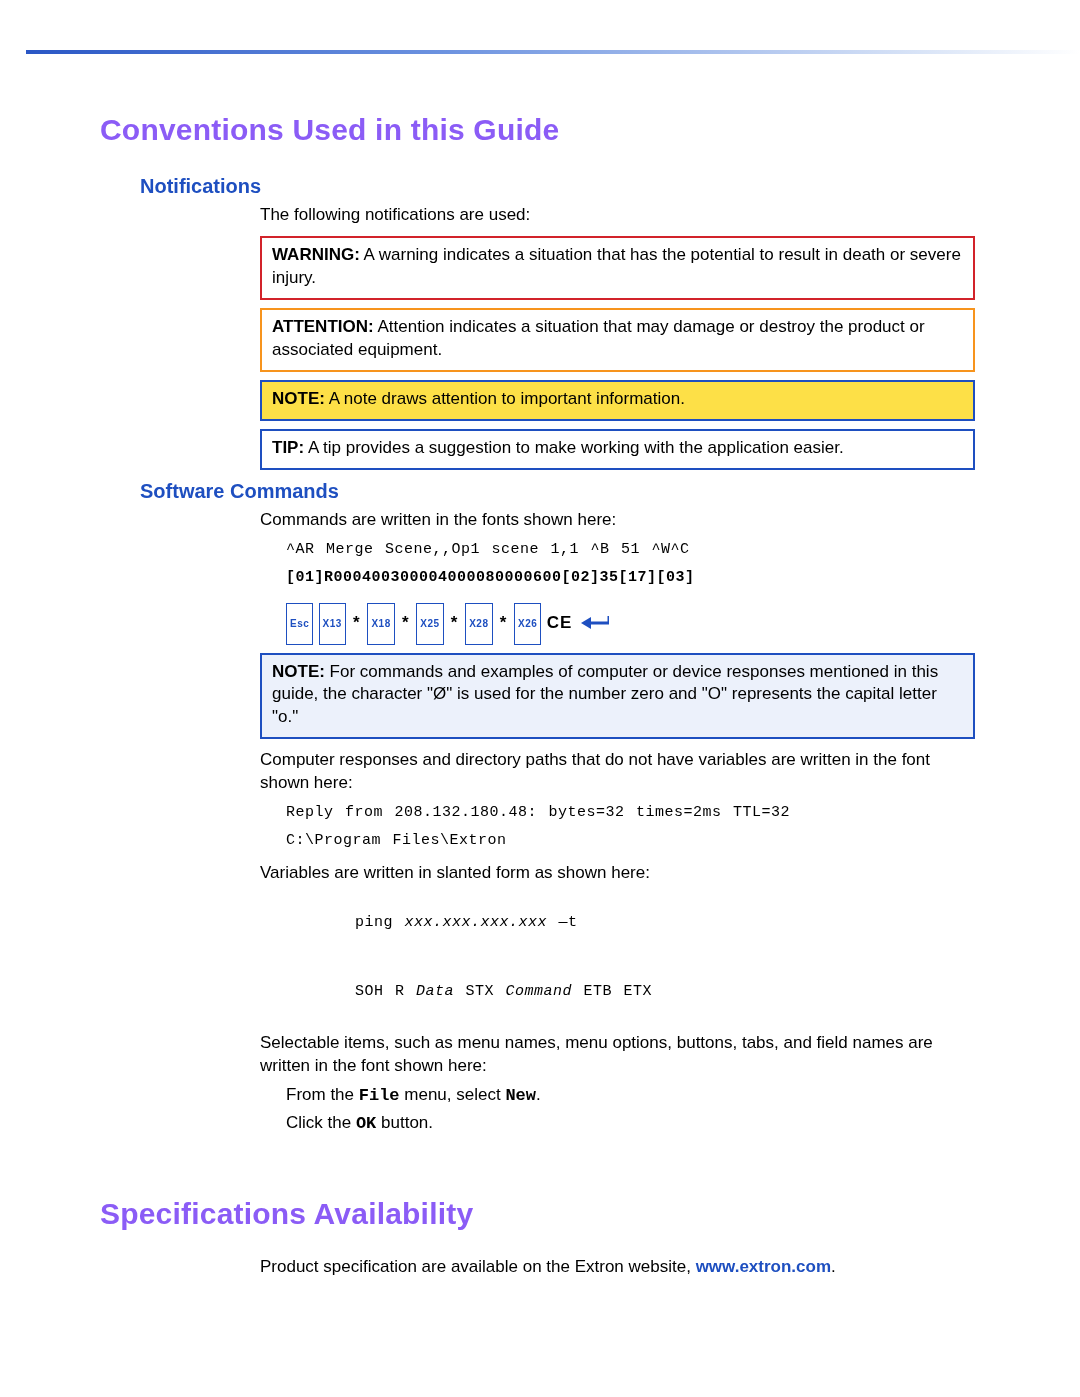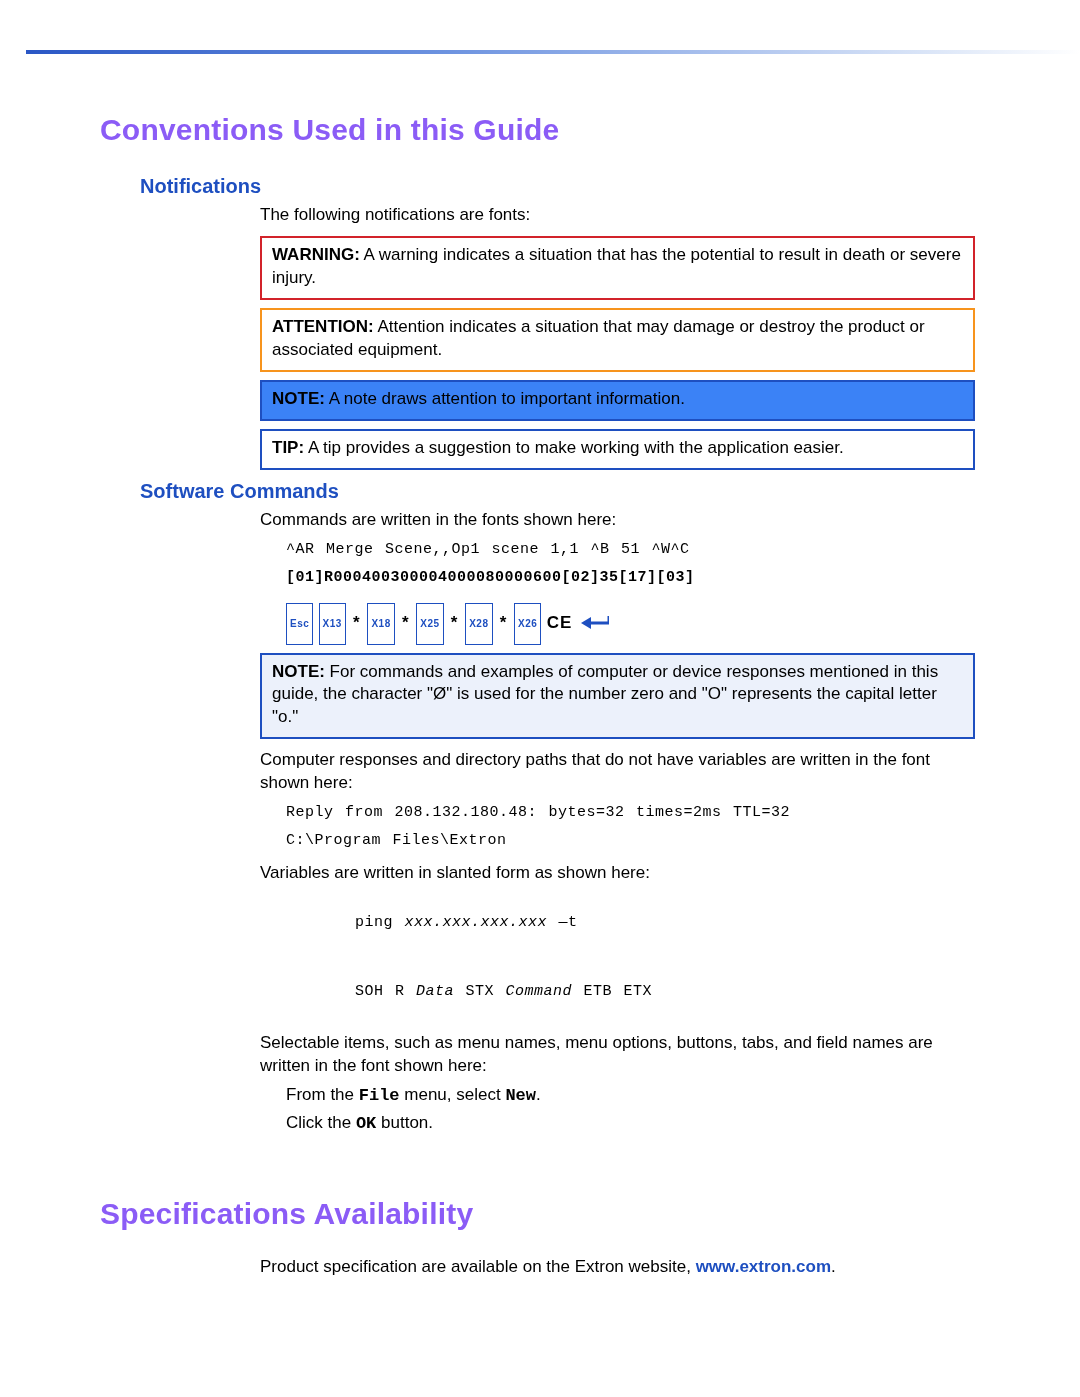--- a/index.html
+++ b/index.html
@@ -40,21 +40,21 @@
   }
   .intro { margin-bottom: 10px; }
   .callout {
     border: 2px solid;
     padding: 6px 10px 8px 10px;
     margin: 8px 0;
   }
   .callout .label { font-weight: 700; }
   .callout.warning  { border-color: #d2232a; }
   .callout.attention{ border-color: #f7941d; }
-  .callout.note     { border-color: #1e4fc0; background: #3b82f6; }
+  .callout.note     { border-color: #1e4fc0; background: #fde047; }
   .callout.note.tinted { background: #ecf1fb; }
   .callout.tip      { border-color: #1e4fc0; }
   .mono {
     font-family: "Courier New", Courier, monospace;
     font-size: 15px;
     letter-spacing: 0.5px;
     word-spacing: 2px;
     margin: 8px 0 6px 26px;
     white-space: pre-wrap;
   }
@@ -96,21 +96,21 @@
 
 <div class="top-rule"></div>
 
 <div class="page">
 
   <h1 class="section">Conventions Used in this Guide</h1>
 
   <h2 class="sub">Notifications</h2>
 
   <div class="body-block">
-    <p class="intro">The following notifications are fonts:</p>
+    <p class="intro">The following notifications are used:</p>
 
     <div class="callout warning">
       <span class="label">WARNING:</span><span> A warning indicates a situation that has the potential to result in death or severe injury.</span>
     </div>
 
     <div class="callout attention">
       <span class="label">ATTENTION:</span><span> Attention indicates a situation that may damage or destroy the product or associated equipment.</span>
     </div>
 
     <div class="callout note">

